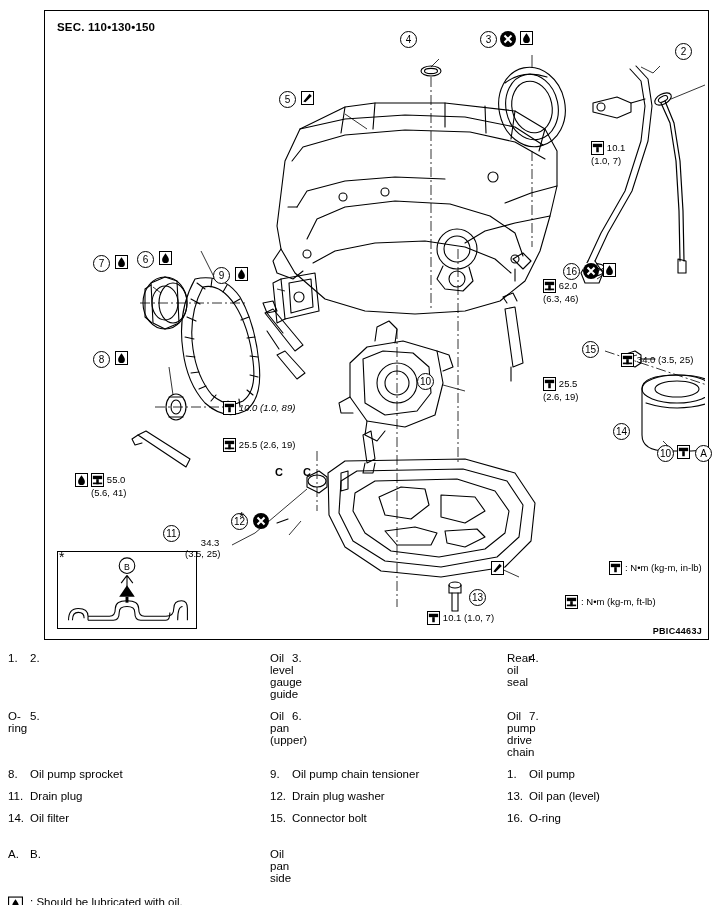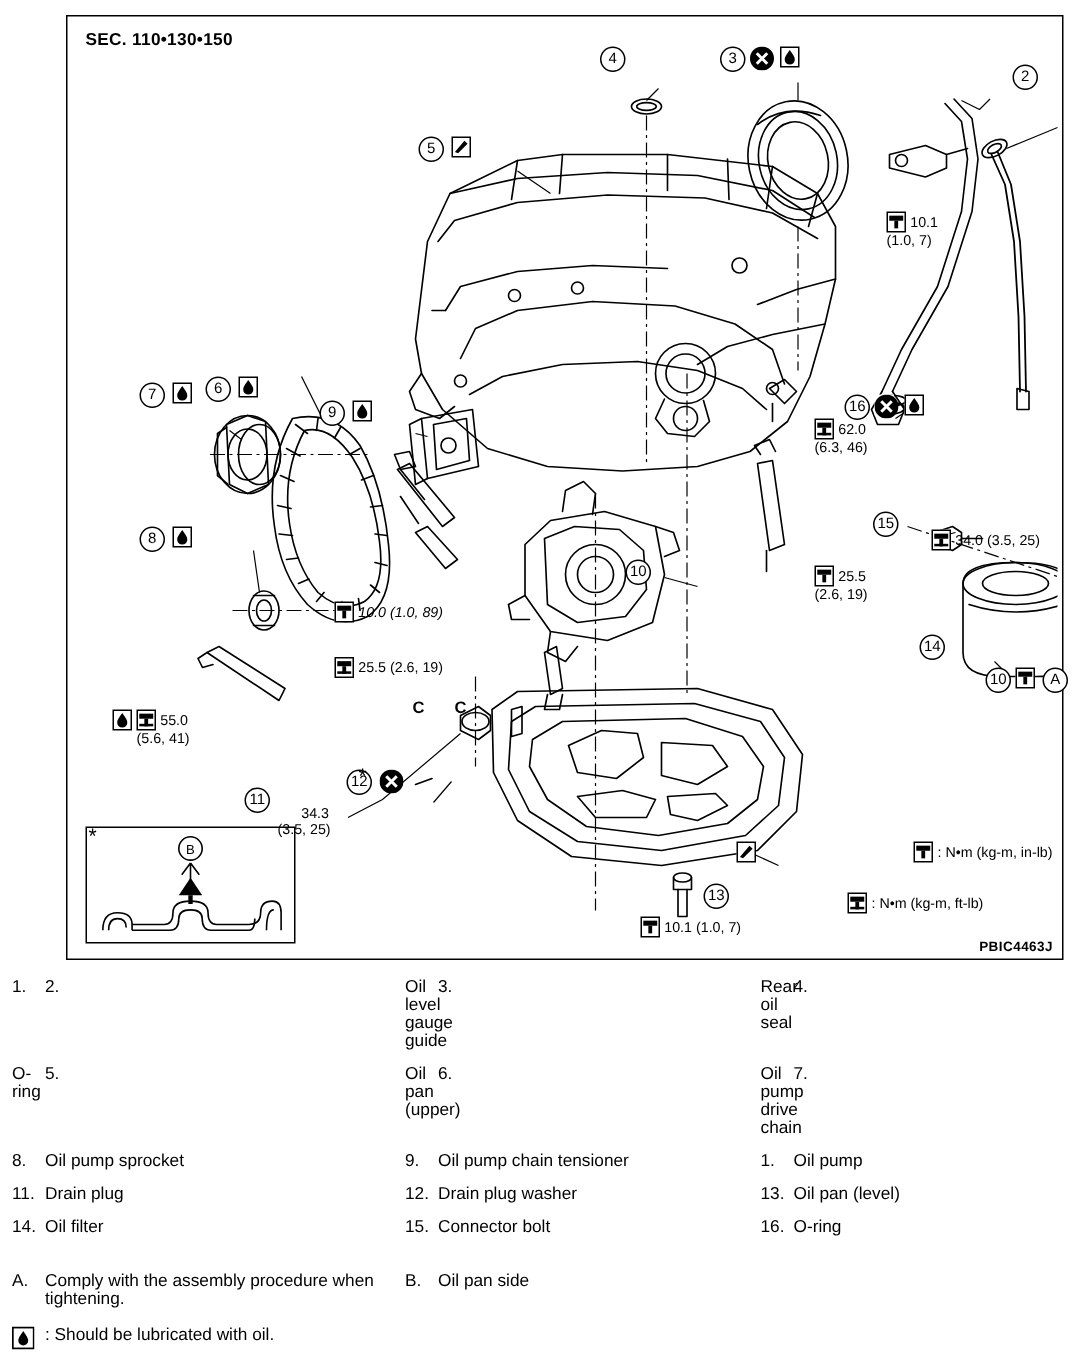--- a/index.html
+++ b/index.html
@@ -556,21 +556,20 @@
       <div class="legend-txt">O-ring</div>
       <div></div>
       <div></div>
       <div></div>
       <div></div>
     </div>
 
     <div class="notes">
       <div style="display:grid; grid-template-columns: 22px 240px 22px 420px; align-items:start; margin-bottom:12px;">
         <div>A.</div>
-        <div style="padding-right:10px;">Comply with the assembly procedure when tightening.</div>
         <div>B.</div>
         <div>Oil pan side</div>
       </div>
 
 
       <div class="note-row">
         <div class="note-icon">
           <svg viewBox="0 0 16 16" width="15" height="16">
               <rect x="0.6" y="0.6" width="14.8" height="14.8" fill="#fff" stroke="#000" stroke-width="1.2"></rect>
               <path d="M8 3 C5.8 6.3 4.5 8 4.5 9.8 a3.5 3.5 0 0 0 7 0 C11.5 8 10.2 6.3 8 3 z" fill="#000"></path>

